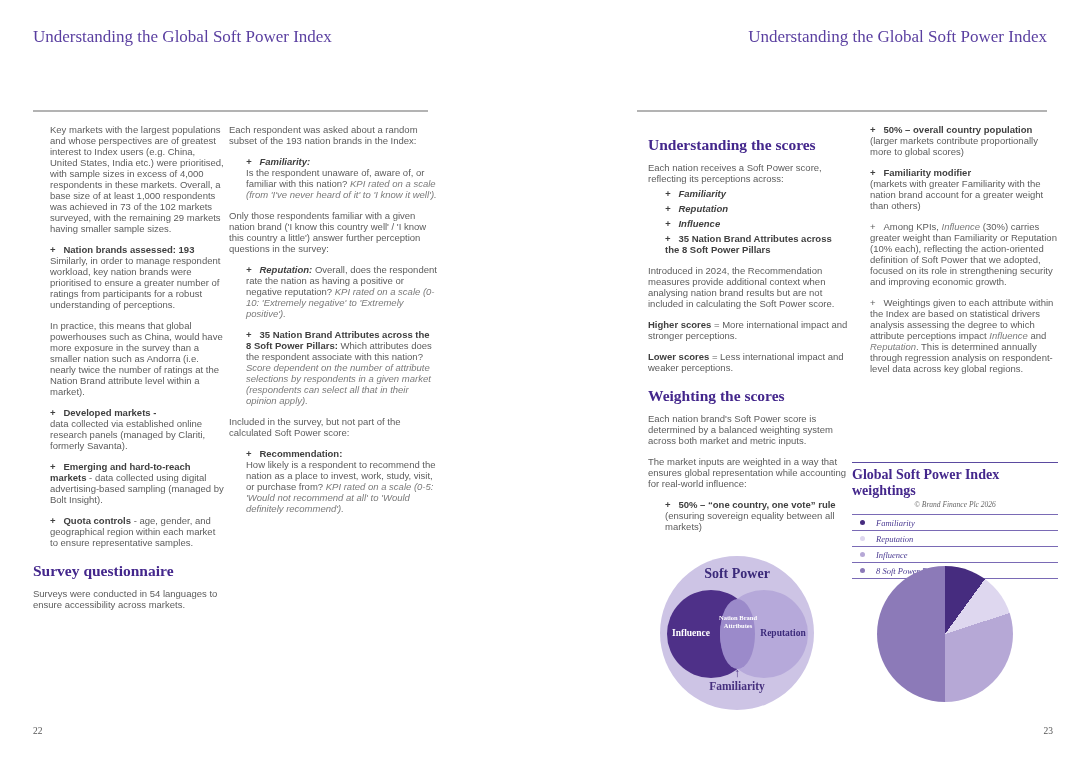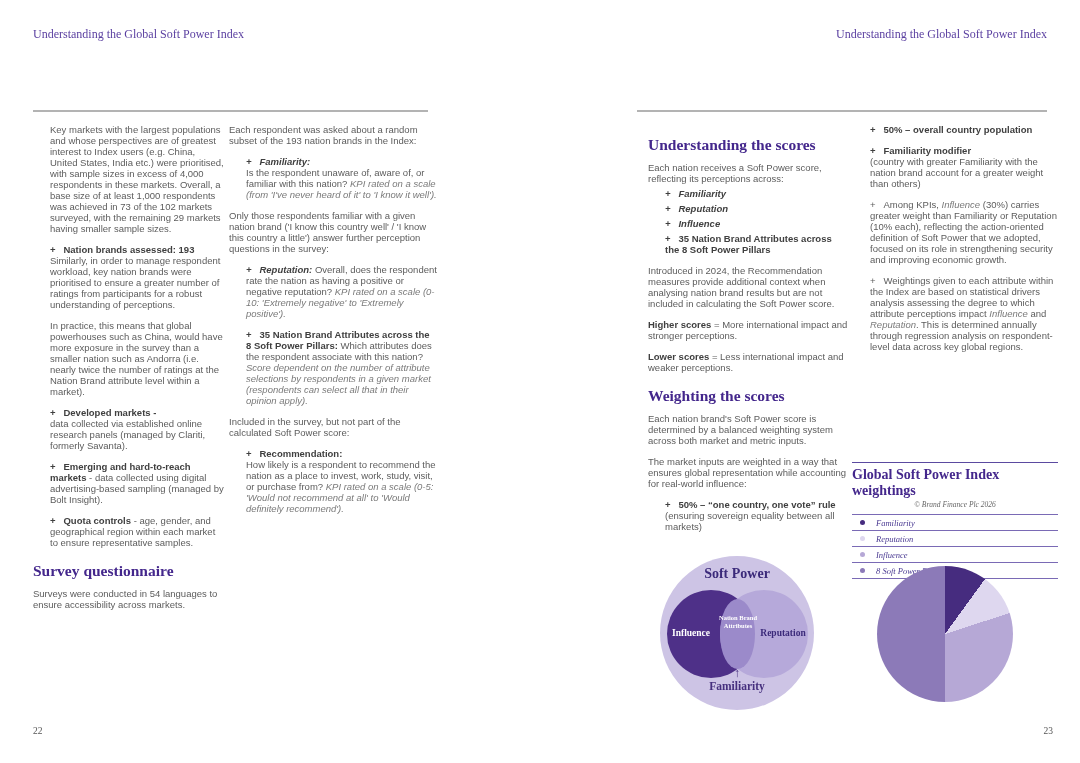--- a/index.html
+++ b/index.html
@@ -2,21 +2,21 @@
 <html><head>
 <meta charset="utf-8">
 <style>
   html,body{margin:0;padding:0;background:#fff;}
   .canvas{position:relative;width:1080px;height:763px;background:#ffffff;overflow:hidden;
           font-family:"Liberation Sans",sans-serif;}
   .page{position:absolute;top:0;height:763px;width:540px;}
   .page.left{left:0;}
   .page.right{left:540px;}
   .page-header{position:absolute;top:27px;font-family:"Liberation Serif",serif;
-               font-size:12px;color:#5a3fa0;}
+               font-size:17px;color:#5a3fa0;}
   .left .page-header{left:33px;}
   .right .page-header{right:33px;text-align:right;}
   .rule{position:absolute;top:110px;height:2px;background:#b3b3b3;}
   .left .rule{left:33px;width:395px;}
   .right .rule{left:97px;width:410px;}
   .col{position:absolute;font-size:9.5px;line-height:11px;color:#5c5c5c;}
   .col.l1{left:33px;top:124px;width:192px;}
   .col.l2{left:229px;top:124px;width:208px;}
   .col.r1{left:108px;top:122px;width:200px;}
   .col.r2{left:313px;top:124px;width:205px;}
@@ -112,22 +112,22 @@
         <div class="blk p ind" style="margin-top: 4px;"><span class="sg-b">+&nbsp;&nbsp;&nbsp;35 Nation Brand Attributes across the 8 Soft Power Pillars</span></div>
         <div class="blk p"><span class="sg-n">Introduced in 2024, the Recommendation measures provide additional context when analysing nation brand results but are not included in calculating the Soft Power score.</span></div>
         <div class="blk p"><span class="sg-b">Higher scores</span><span class="sg-n"> = More international impact and stronger perceptions.</span></div>
         <div class="blk p"><span class="sg-b">Lower scores</span><span class="sg-n"> = Less international impact and weaker perceptions.</span></div>
         <div class="blk h2">Weighting the scores</div>
         <div class="blk p"><span class="sg-n">Each nation brand's Soft Power score is determined by a balanced weighting system across both market and metric inputs.</span></div>
         <div class="blk p"><span class="sg-n">The market inputs are weighted in a way that ensures global representation while accounting for real-world influence:</span></div>
         <div class="blk p ind"><span class="sg-b">+&nbsp;&nbsp;&nbsp;50% – “one country, one vote” rule</span><span class="sg-n"> (ensuring sovereign equality between all markets)</span></div>
       </div>
     <div class="col r2">
-        <div class="blk p ind"><span class="sg-b">+&nbsp;&nbsp;&nbsp;50% – overall country population</span><br></div>
-        <div class="blk p ind"><span class="sg-b">+&nbsp;&nbsp;&nbsp;Familiarity modifier</span><br><span class="sg-n">(country with greater Familiarity with the nation brand account for a greater weight than others)</span></div>
+        <div class="blk p ind"><span class="sg-b">+&nbsp;&nbsp;&nbsp;50% – overall country population</span><br><span class="sg-n">(larger markets contribute proportionally more to global scores)</span></div>
+        <div class="blk p ind"><span class="sg-b">+&nbsp;&nbsp;&nbsp;Familiarity modifier</span><br><span class="sg-n">(markets with greater Familiarity with the nation brand account for a greater weight than others)</span></div>
         <div class="blk p ind"><span class="sg-n">+&nbsp;&nbsp;&nbsp;Among KPIs, </span><span class="sg-i">Influence</span><span class="sg-n"> (30%) carries greater weight than Familiarity or Reputation (10% each), reflecting the action-oriented definition of Soft Power that we adopted, focused on its role in strengthening security and improving economic growth.</span></div>
         <div class="blk p ind"><span class="sg-n">+&nbsp;&nbsp;&nbsp;Weightings given to each attribute within the Index are based on statistical drivers analysis assessing the degree to which attribute perceptions impact </span><span class="sg-i">Influence</span><span class="sg-n"> and </span><span class="sg-i">Reputation</span><span class="sg-n">. This is determined annually through regression analysis on respondent-level data across key global regions.</span></div>
       </div>
 
     <div class="venn">
       <div class="venn-circle venn-outer" style="background: rgb(205, 196, 229);"></div>
       <div class="venn-title">Soft Power</div>
       <div class="venn-circle venn-left" style="background: rgb(78, 48, 136);"></div>
       <div class="venn-circle venn-right" style="background: rgb(182, 169, 218);"></div>
       <div class="venn-lens" style="background: rgb(155, 138, 202);"></div>

